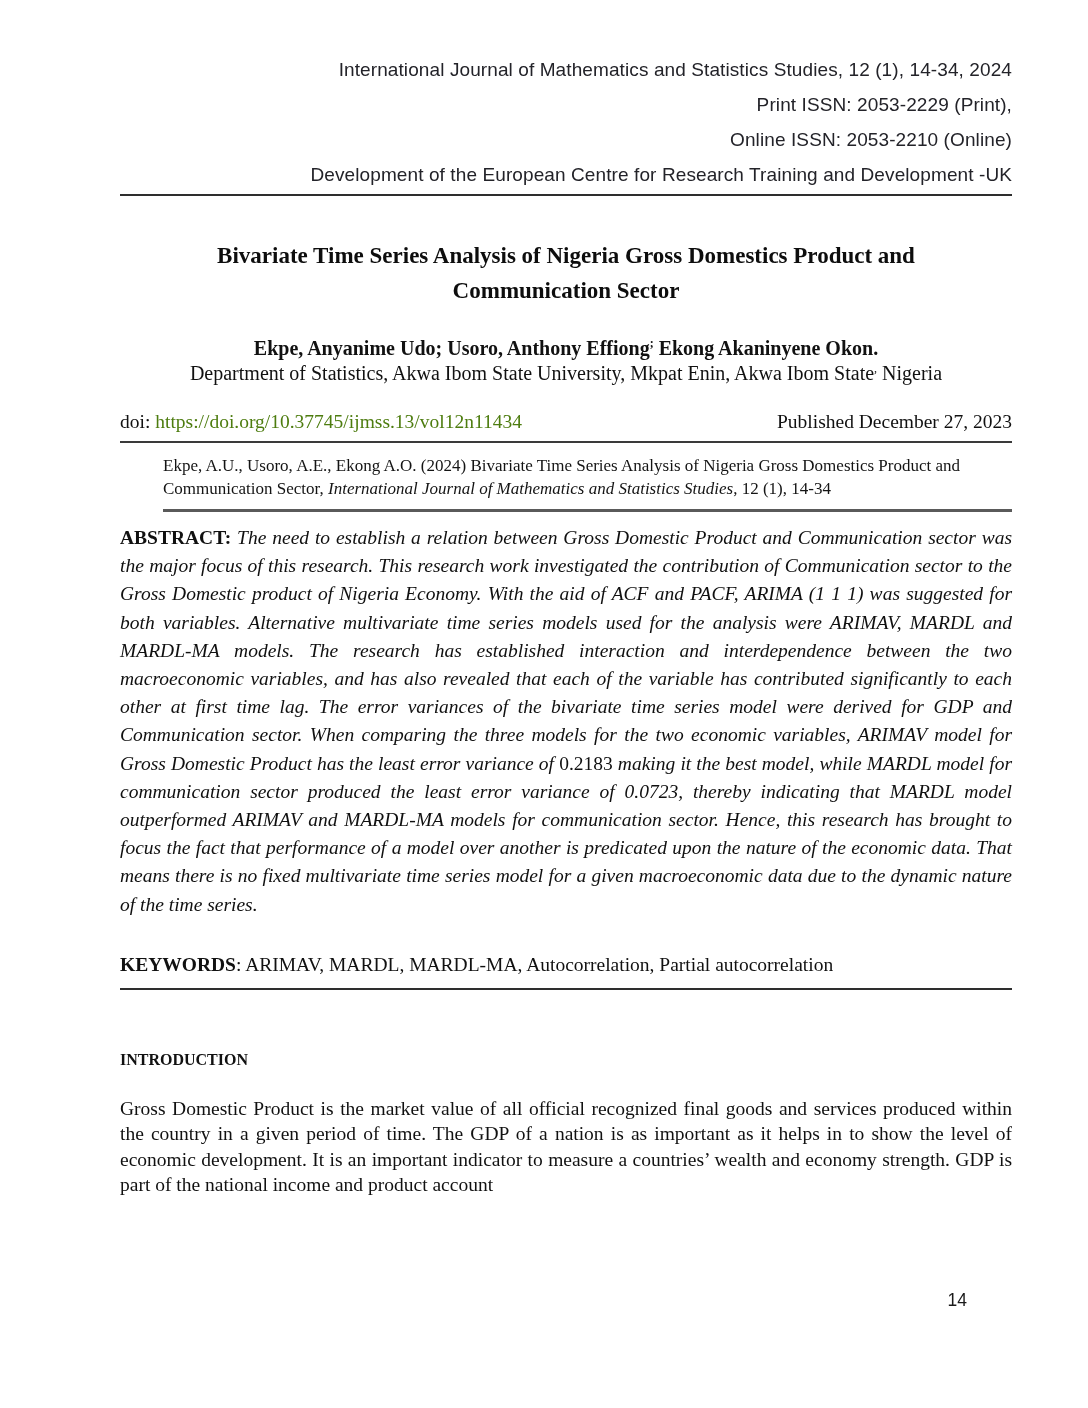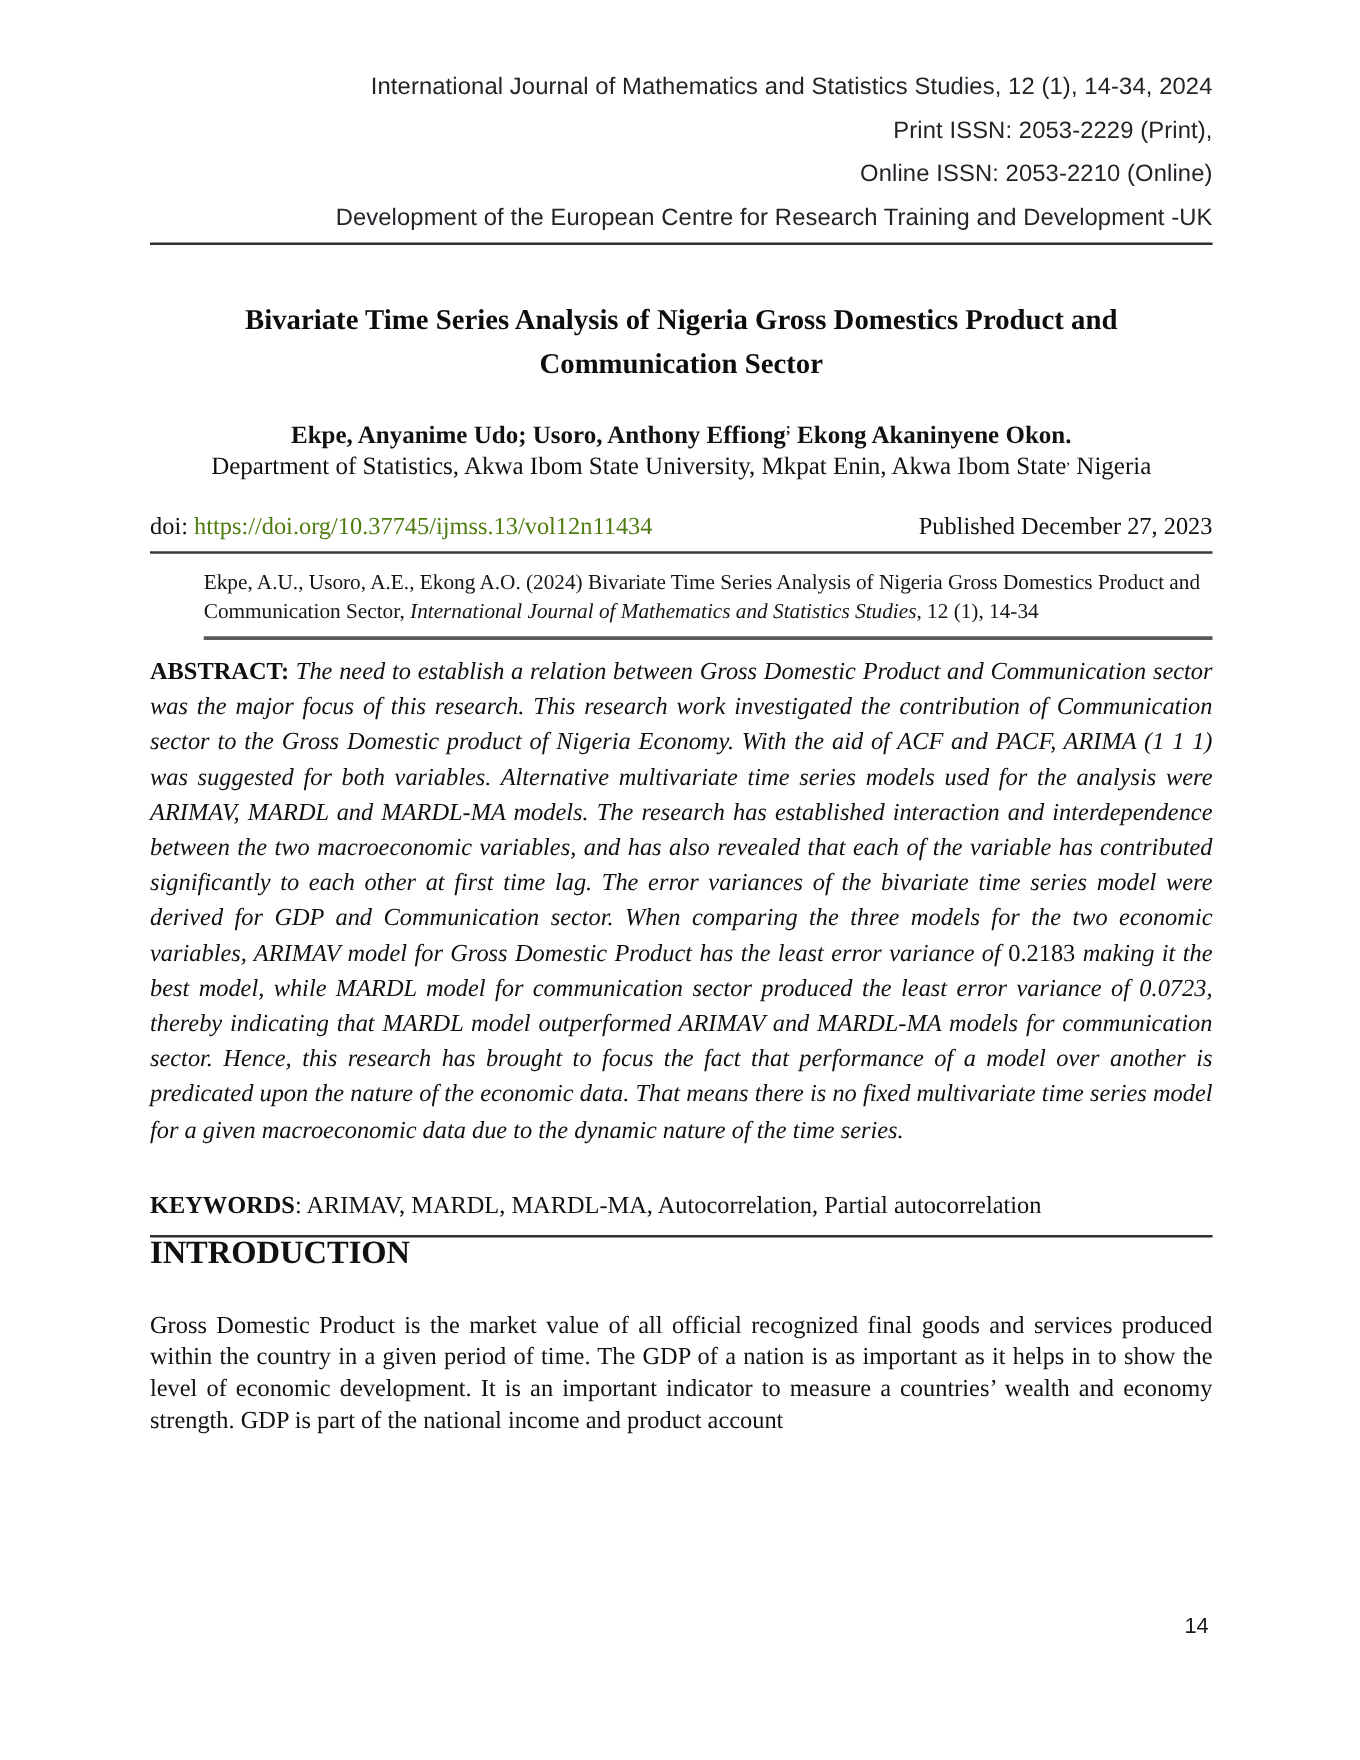--- a/index.html
+++ b/index.html
@@ -1,21 +1,21 @@
 <!DOCTYPE html>
 <html><head>
 <meta charset="utf-8">
 <style>
   html, body { margin:0; padding:0; background:#ffffff; }
   .page {
     width:1088px; height:1408px; position:relative; background:#ffffff;
     color:#111111; font-family:"Liberation Serif", serif; overflow:hidden;
     margin:0 auto; box-sizing:border-box;
   }
-  .content { padding:52px 118px 0 120px; }
+  .content { padding:52px 76px 0 120px; }
 
   
   .jheader {
     text-align:right; font-family:"Liberation Sans", sans-serif;
     font-size:19px; line-height:35px; color:#232329; letter-spacing:0.1px;
   }
   .jheader .pub-line { border-bottom:2px solid #2e2e2e; padding-bottom:2px; }
   .jheader a.web-link { color:#3a3ab0; text-decoration:underline; cursor:pointer; }
 
   
@@ -52,22 +52,22 @@
   .abstract .upright { font-style:normal; }
 
   
   .keywords {
     margin-top:34px; font-size:19.5px; line-height:24px;
     border-bottom:2px solid #2e2e2e; padding-bottom:11px;
   }
   .keywords .label { font-weight:bold; }
 
   
-  .intro-heading { font-weight:bold; font-size:26px; line-height:24px; }
-  .intro-para { margin-top:34px; font-size:19.5px; line-height:25.5px; text-align:justify; }
+  .intro-heading { margin-top:58px; font-weight:bold; font-size:16px; line-height:24px; }
+  .intro-para { margin-top:24px; font-size:19.5px; line-height:25.5px; text-align:justify; }
 
   
   .page-number {
     position:absolute; top:1290px; right:121px;
     font-family:"Liberation Sans", sans-serif; font-size:17.5px; color:#1a1a1a;
   }
 </style>
 </head>
 <body>
 

